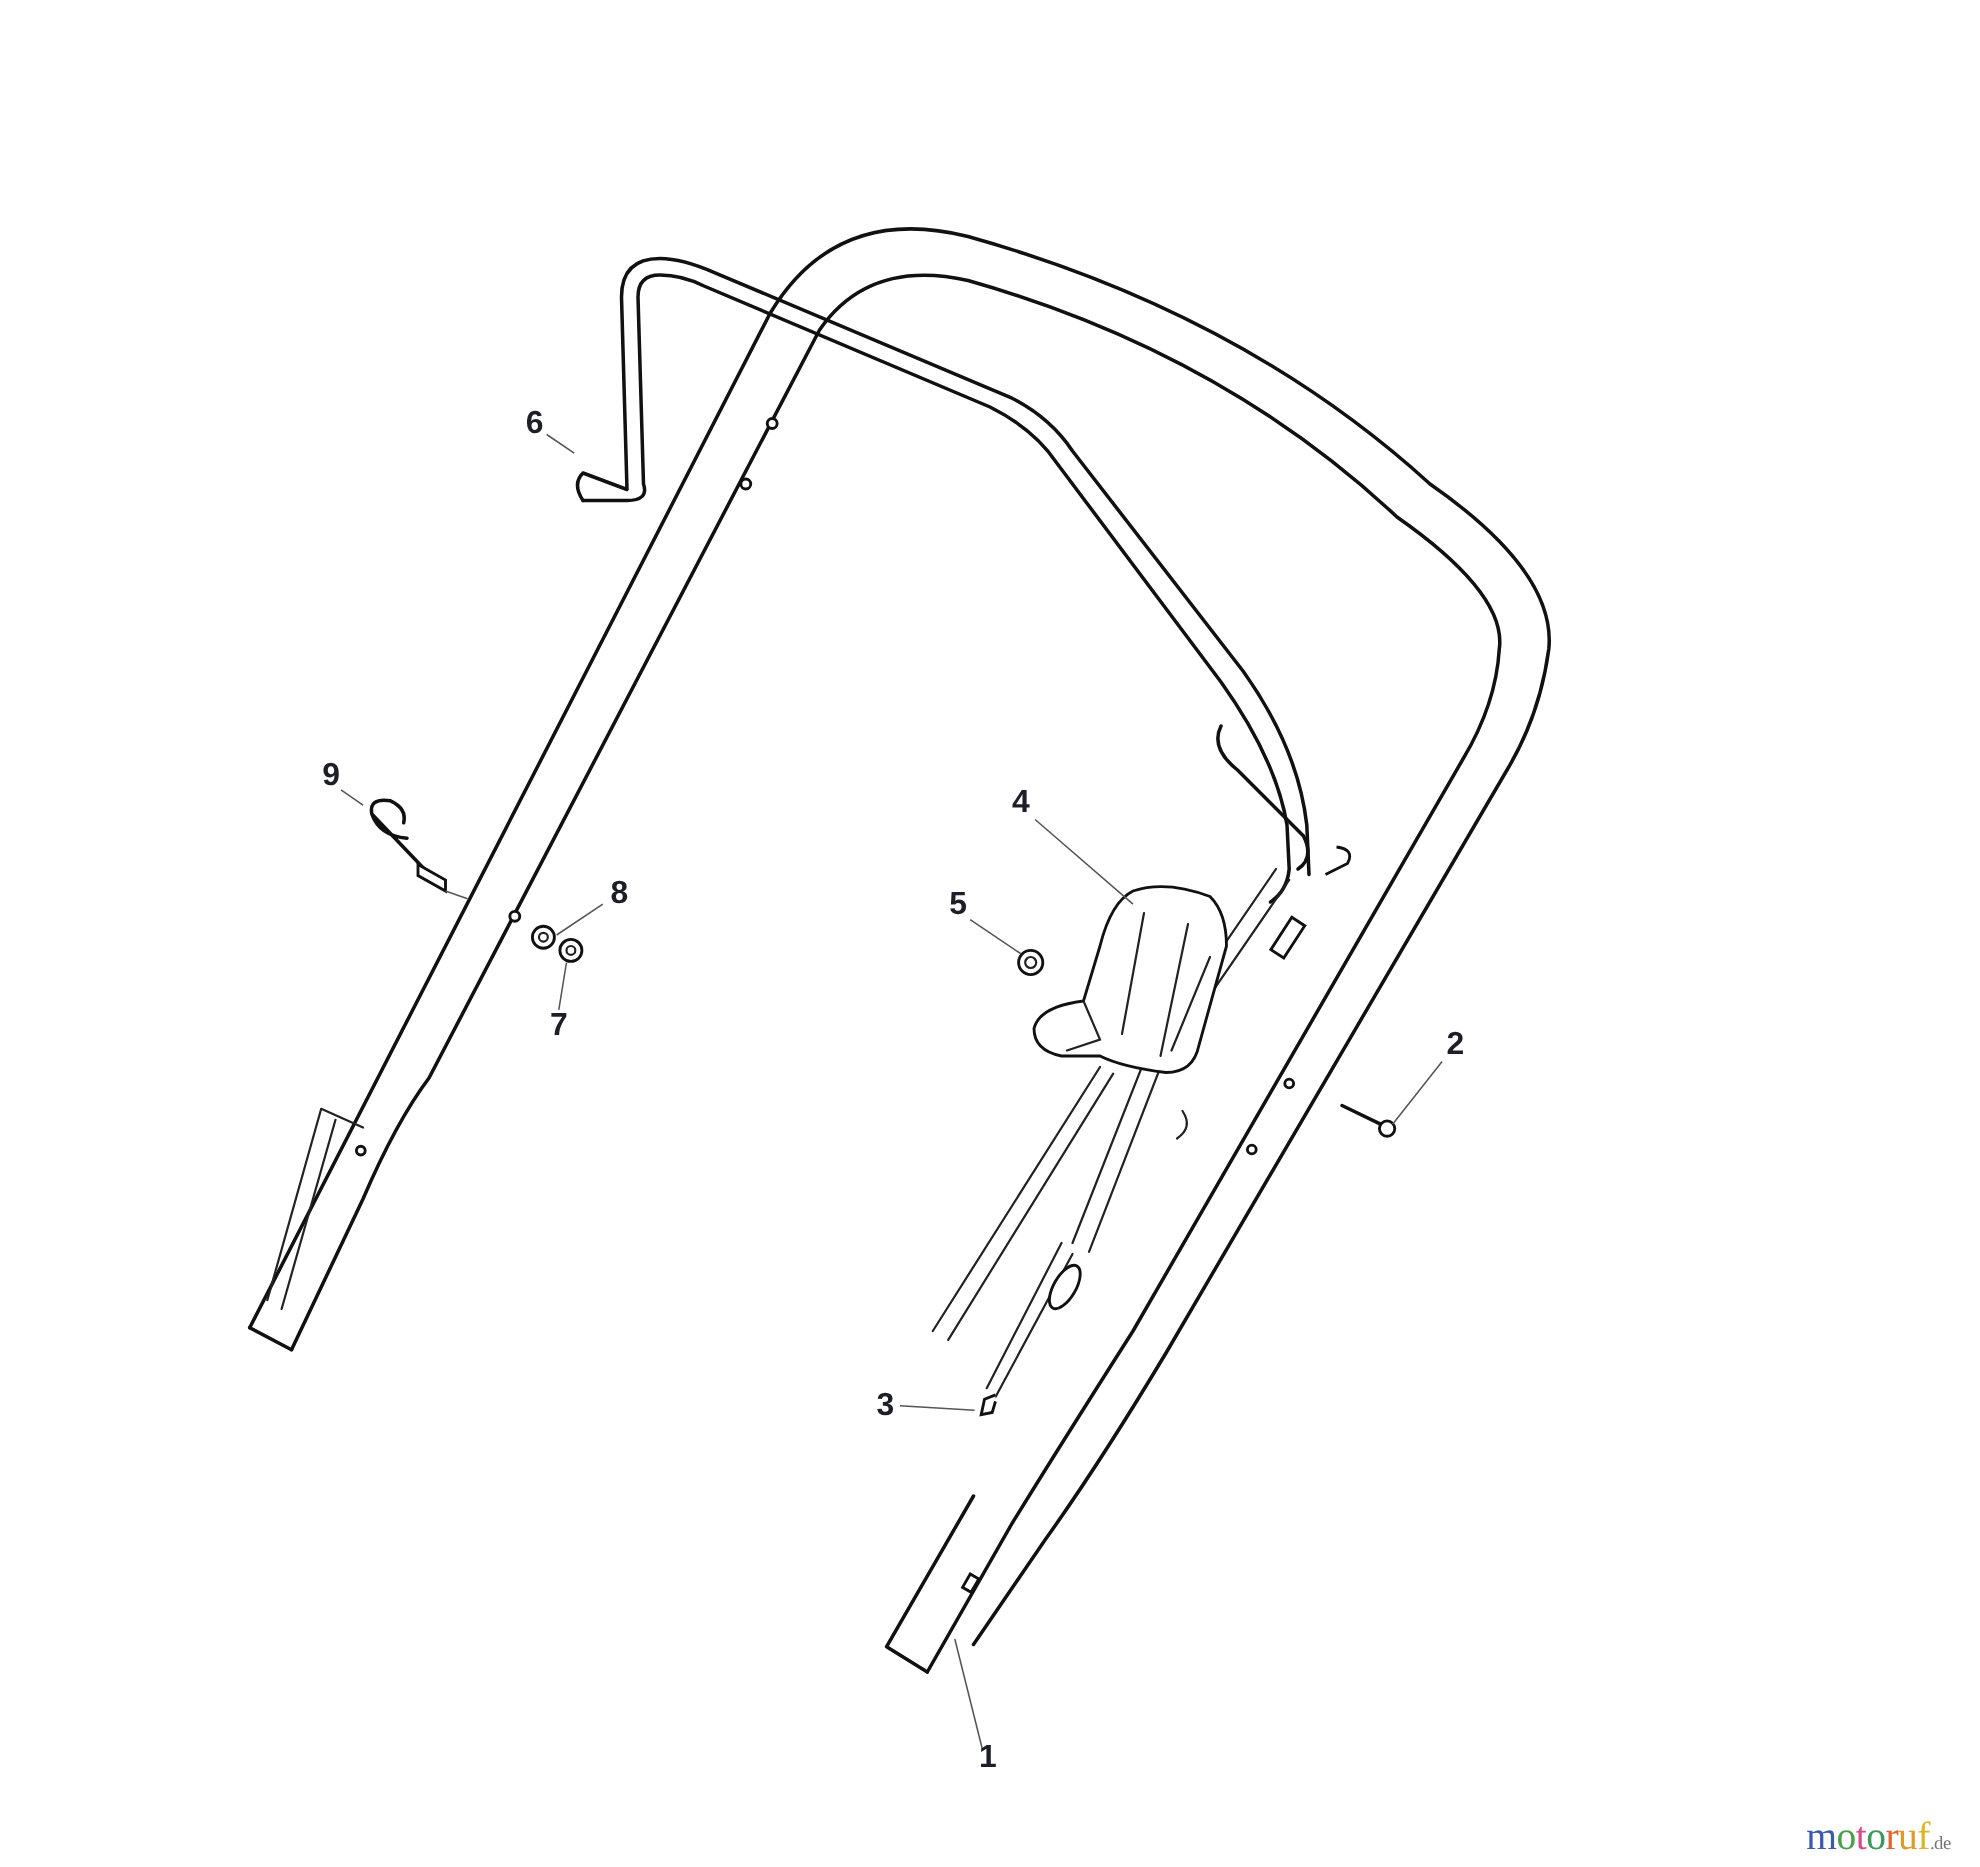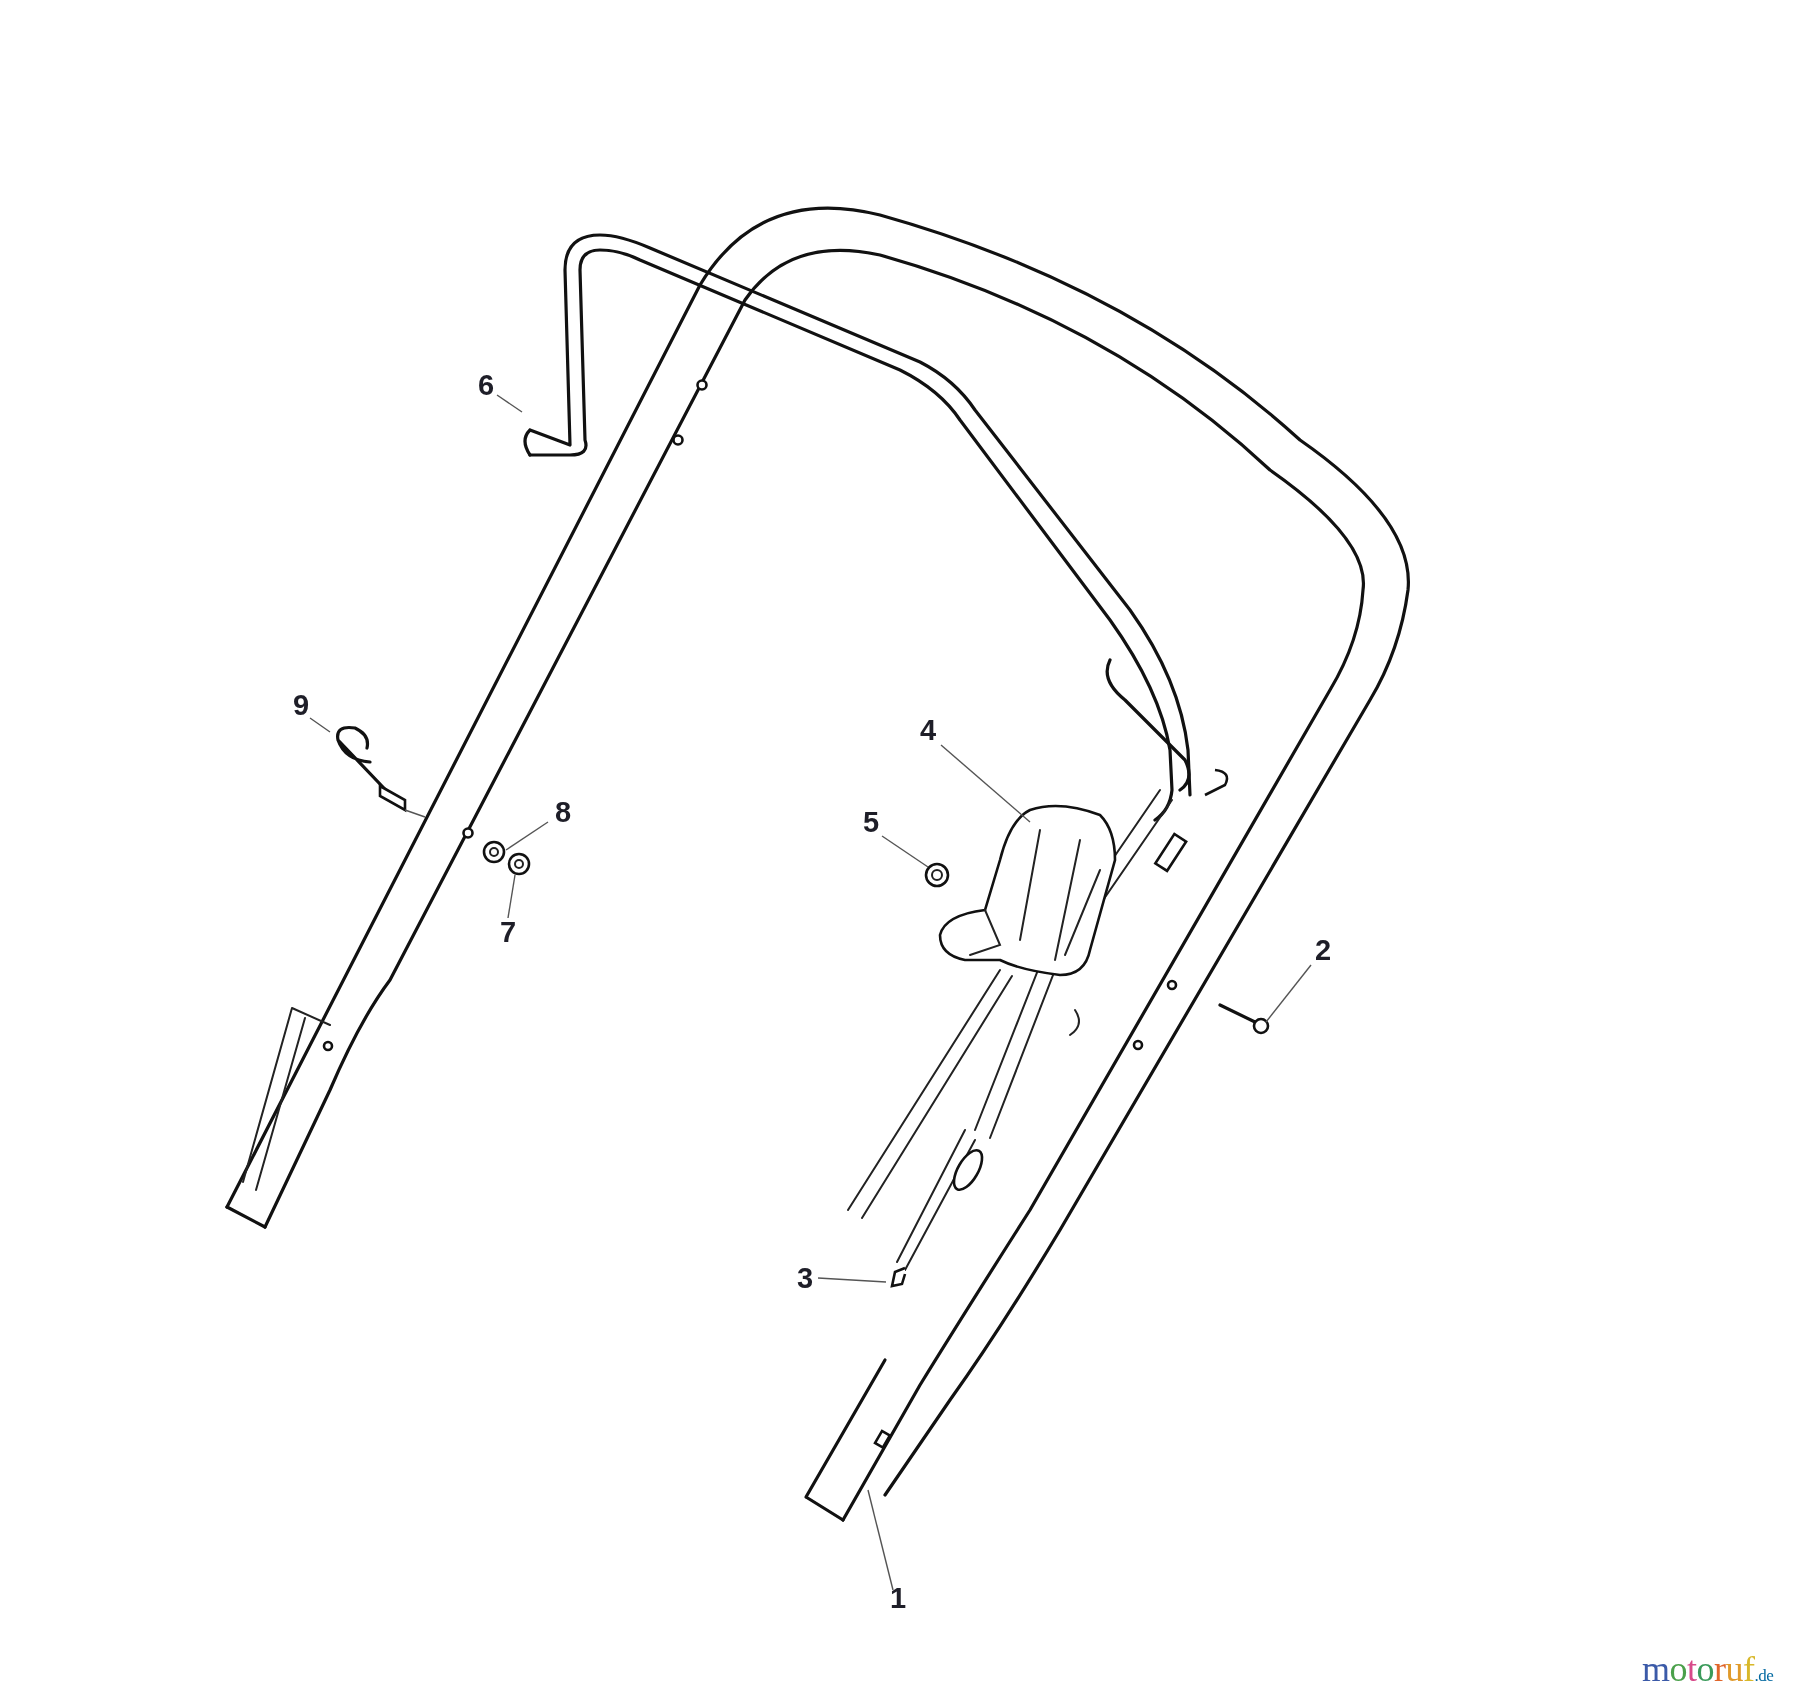--- a/index.html
+++ b/index.html
@@ -7,21 +7,21 @@
            font-family: "Liberation Sans", sans-serif; }
     #diagram { position: absolute; left: 0; top: 0; width: 1800px; height: 1697px; }
     .tube { fill: none; stroke: #111; stroke-width: 3.2; stroke-linecap: round; stroke-linejoin: round; }
     .thin { fill: none; stroke: #222; stroke-width: 2; stroke-linecap: round; }
     .leader { stroke: #555; stroke-width: 1.4; fill: none; }
     .part { fill: #fff; stroke: #111; stroke-width: 2.6; }
     .callout { position: absolute; font-size: 29px; font-weight: bold; color: #1e1e28;
                transform: translate(-50%, -50%); line-height: 1; }
     .logo { position: absolute; left: 1642px; top: 1648px; font-family: "Liberation Serif", serif;
             font-size: 36px; letter-spacing: -0.5px; }
-    .logo .tld { font-size: 17px; color: #0369a1; }
+    .logo .tld { font-size: 17px; color: #737373; }
   </style>
 </head>
 <body>
 
 <svg id="diagram" viewBox="0 0 1800 1697" xmlns="http://www.w3.org/2000/svg">
 
   <g>
 
     <path class="tube" d="M 227 1207 L 700 285 Q 760 185 880 215 Q 1130 285 1300 440 Q 1415 520 1408 590 Q 1400 650 1370 700 L 1060 1230 Q 1000 1330 950 1400 L 885 1495"></path>
 

